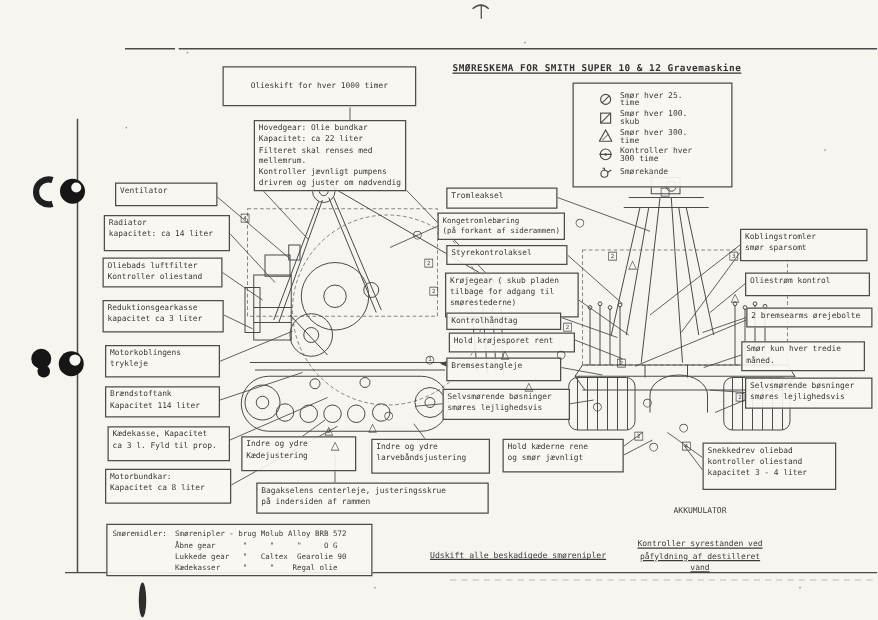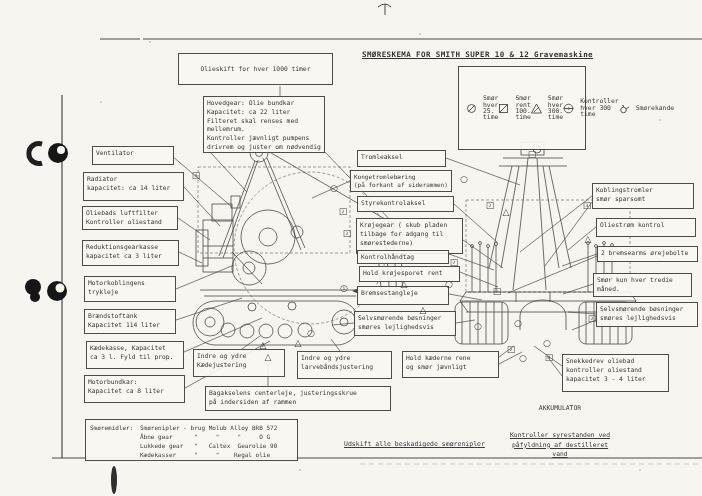--- a/index.html
+++ b/index.html
@@ -9,21 +9,21 @@
   .callout{position:absolute;z-index:2;border:1px solid #4c4c4c;background:rgba(247,246,241,.92);
            font:6.3px/1.4 "DejaVu Sans Mono",monospace;color:#383838;padding:2px 3px;
            box-sizing:border-box;white-space:pre-line;}
   .callout.center{display:flex;align-items:center;justify-content:center;text-align:center;}
   .callout.small{font-size:6px;line-height:1.35;}
   .schema-title{position:absolute;left:362px;top:50px;width:240px;z-index:2;
                 font:bold 7.5px/1.2 "DejaVu Sans Mono",monospace;letter-spacing:.4px;
                 text-decoration:underline;color:#333;}
   .legend{position:absolute;left:458px;top:66px;width:128px;height:84px;z-index:2;
           border:1px solid #4c4c4c;background:rgba(247,246,241,.92);box-sizing:border-box;
-          padding:6px 7px;display:flex;flex-direction:row;justify-content:space-between;}
+          padding:6px 20px;display:flex;flex-direction:column;justify-content:space-between;}
   .legend-row{display:flex;align-items:center;gap:6px;font:6.4px/1 "DejaVu Sans Mono",monospace;}
   .legend-ic{width:11px;height:11px;flex:0 0 11px;}
   .legend-ic svg{display:block;}
   .lub-box{position:absolute;left:85px;top:419px;width:213px;height:42px;z-index:2;
            border:1px solid #4c4c4c;background:rgba(247,246,241,.92);box-sizing:border-box;
            padding:3px 4px;display:flex;gap:4px;font:6px/1.5 "DejaVu Sans Mono",monospace;}
   .lub-head{flex:0 0 46px;}
   .lub-line{display:block;white-space:pre;}
   .akk{position:absolute;left:468px;top:404px;width:184px;z-index:2;text-align:center;
        font:6.4px/1.45 "DejaVu Sans Mono",monospace;}
@@ -188,21 +188,21 @@
       </span>
       <span>Smør hver 25. time</span>
     </div>
     <div class="legend-row">
       <span class="legend-ic">
         <svg width="11" height="11">
             <rect x="1.5" y="1.5" width="8" height="8" stroke="#4a4a4a" fill="none" stroke-width="0.9"></rect>
             <line x1="1.5" y1="9.5" x2="9.5" y2="1.5" stroke="#4a4a4a" stroke-width="0.9"></line>
           </svg>
       </span>
-      <span>Smør rent 100. time</span>
+      <span>Smør hver 100. skub</span>
     </div>
     <div class="legend-row">
       <span class="legend-ic">
         <svg width="11" height="11">
             <polygon points="5.5,1 10.5,10 0.5,10" stroke="#4a4a4a" fill="none" stroke-width="0.9"></polygon>
             <line x1="3" y1="9" x2="8" y2="4" stroke="#4a4a4a" stroke-width="0.8"></line>
           </svg>
       </span>
       <span>Smør hver 300. time</span>
     </div>

